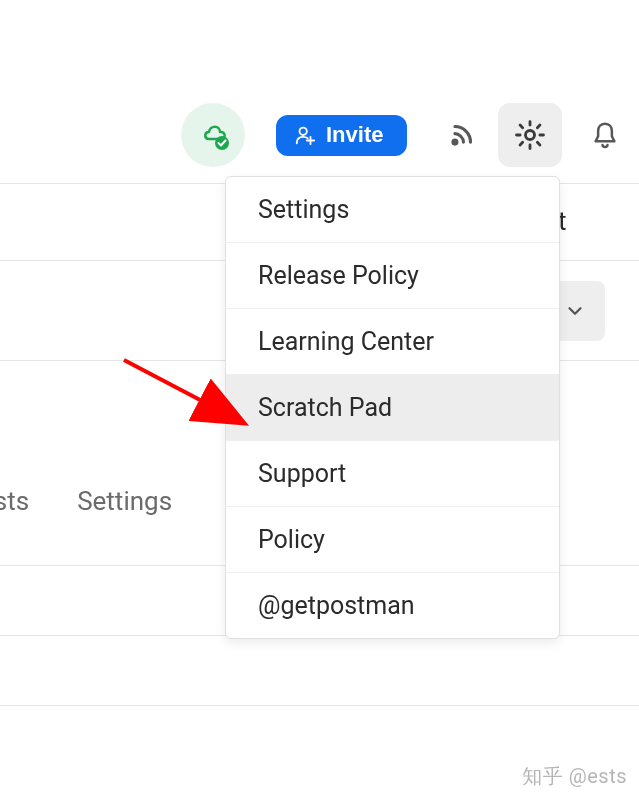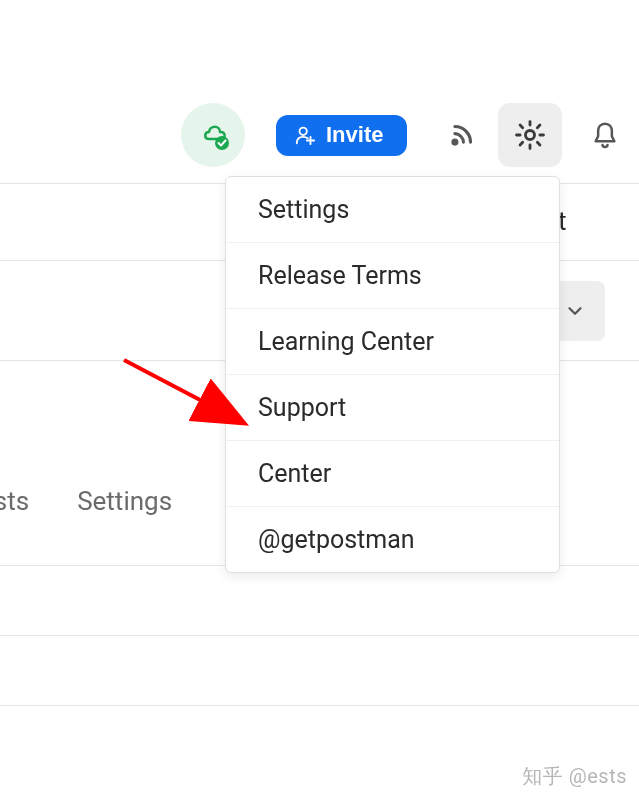--- a/index.html
+++ b/index.html
@@ -234,24 +234,25 @@
   </svg>
 </div>
 
 <div class="tab-row">
   <span>ests</span>
   <span>Settings</span>
 </div>
 
 <div class="dropdown-panel">
   <div class="dropdown-item">Settings</div>
-  <div class="dropdown-item">Release Terms</div>
+  <div class="dropdown-item">Release Policy</div>
   <div class="dropdown-item">Learning Center</div>
+  <div class="dropdown-item highlighted">Scratch Pad</div>
   <div class="dropdown-item">Support</div>
-  <div class="dropdown-item">Center</div>
+  <div class="dropdown-item">Policy</div>
   <div class="dropdown-item last">@getpostman</div>
 </div>
 
 <svg class="arrow" width="140" height="90" viewBox="0 0 140 90">
   <defs>
     <marker id="ah" markerWidth="14" markerHeight="12" refX="12" refY="6" orient="auto">
       <path d="M0 0 L14 6 L0 12 Z" fill="#ff0000"></path>
     </marker>
   </defs>
   <line x1="2" y1="2" x2="120" y2="64" stroke="#ff0000" stroke-width="4" marker-end="url(#ah)"></line>

